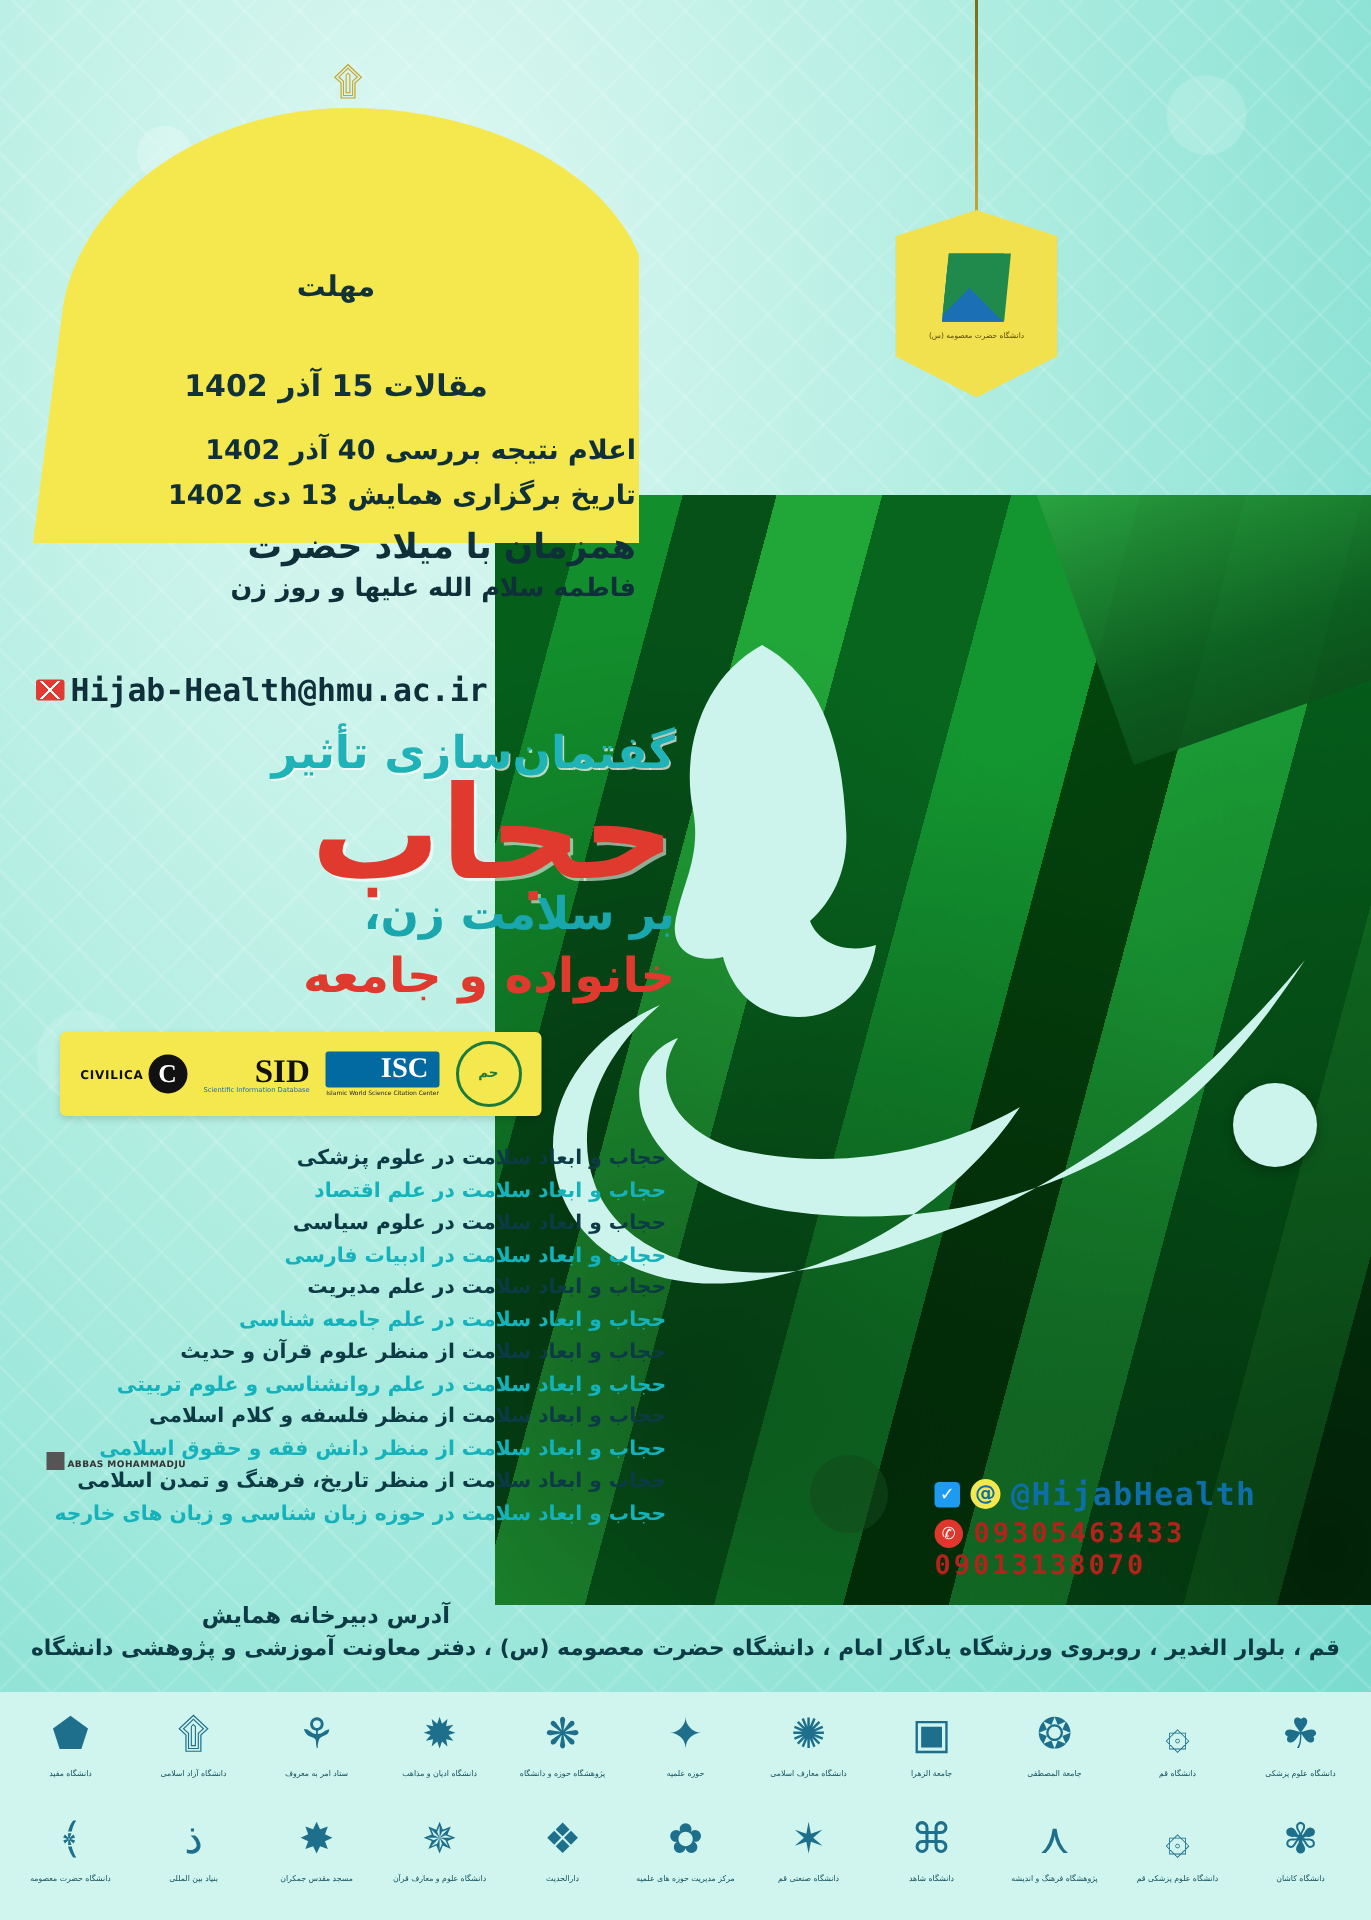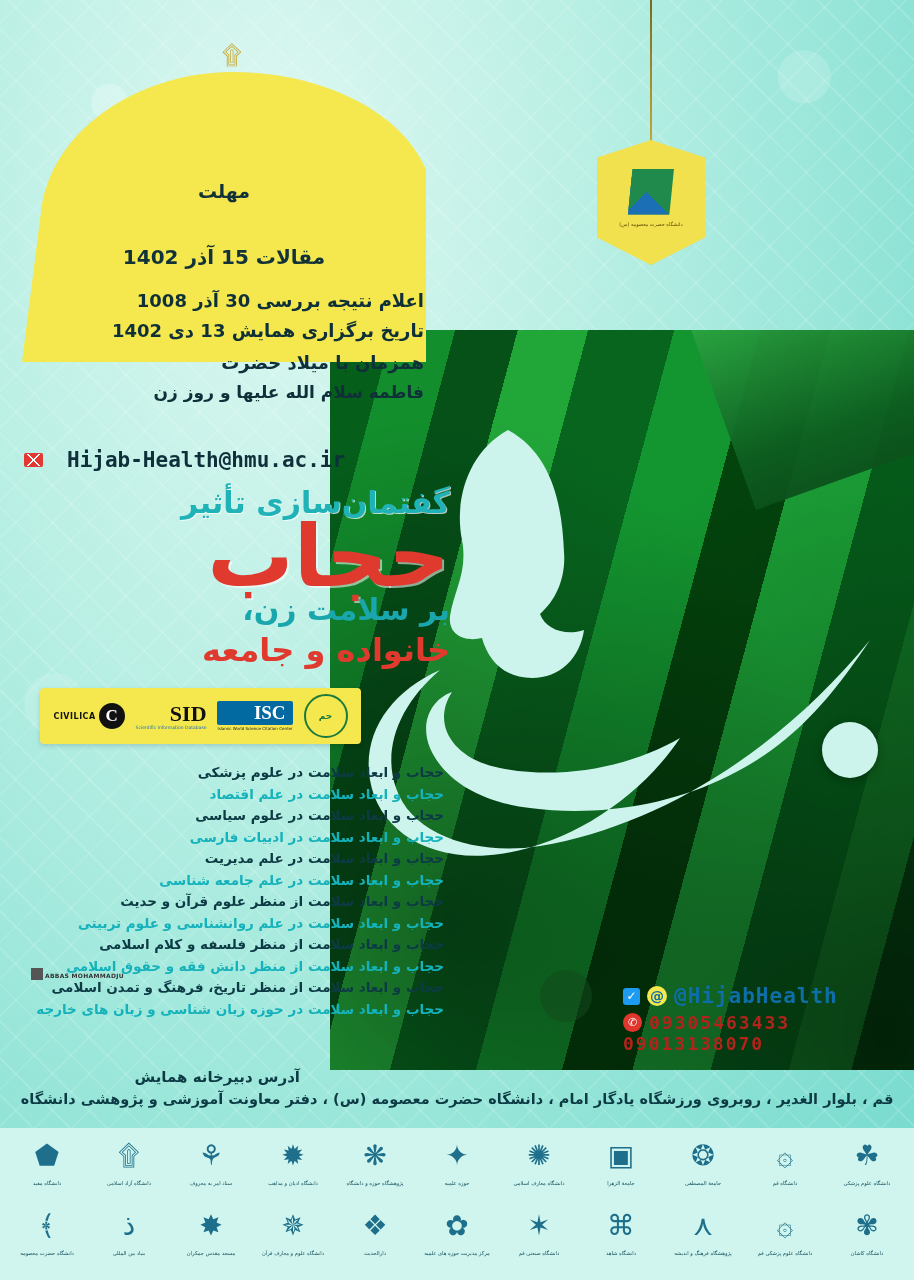--- a/index.html
+++ b/index.html
@@ -76,33 +76,33 @@
   .dl1{top:108px;font-size:19px;}
   .dl2{top:140px;font-size:19px;}
   .dl3{top:173px;font-size:20px;}
 
   .announce{
     position:absolute;left:24px;width:400px;text-align:right;direction:rtl;
     font-weight:bold;color:#0f3039;
   }
   .a1{top:290px;font-size:18px;letter-spacing:1px;}
   .a2{top:320px;font-size:18px;letter-spacing:1px;}
-  .a3{top:352px;font-size:18px;letter-spacing:5px;}
+  .a3{top:352px;font-size:23px;letter-spacing:5px;}
   .a4{top:382px;font-size:17px;letter-spacing:1px;}
 
   .url-line{
     position:absolute;left:24px;top:414px;direction:ltr;text-align:left;
     font-family:"DejaVu Sans Mono","Liberation Mono",monospace;
     font-size:21px;font-weight:bold;color:#0f2f3a;
   }
   .mail-line{
     position:absolute;left:24px;top:448px;direction:ltr;text-align:left;
     font-family:"DejaVu Sans Mono","Liberation Mono",monospace;
     font-size:21px;font-weight:bold;color:#0f2f3a;
-    display:flex;align-items:center;gap:24px;
+    display:flex;align-items:center;gap:4px;
   }
   .mail-ico{
     display:inline-block;width:19px;height:14px;background:#e23a33;border-radius:2px;
     position:relative;
   }
   .mail-ico:after{
     content:"";position:absolute;left:1px;top:1px;width:17px;height:12px;
     background:linear-gradient(135deg,transparent 46%,#fff 47%,#fff 53%,transparent 54%),
                linear-gradient(45deg,transparent 46%,#fff 47%,#fff 53%,transparent 54%);
   }
@@ -259,21 +259,21 @@
   </div>
 
   <div class="crest">۩</div>
 
   <div class="dome"></div>
   <div class="dome-inner">
     <div class="dl1">مهلت</div>
     <div class="dl3">مقالات 15 آذر 1402</div>
   </div>
 
-  <div class="announce a1">اعلام نتیجه بررسی 30 آذر 1008</div>
+  <div class="announce a1">اعلام نتیجه بررسی 40 آذر 1402</div>
   <div class="announce a2">تاریخ برگزاری همایش 13 دی 1402</div>
   <div class="announce a3">همزمان با میلاد حضرت</div>
   <div class="announce a4">فاطمه سلام الله علیها و روز زن</div>
 
   <div class="mail-line">
     <span class="mail-ico"></span>
     <span>Hijab-Health@hmu.ac.ir</span>
   </div>
 
   <div class="title-wrap">

